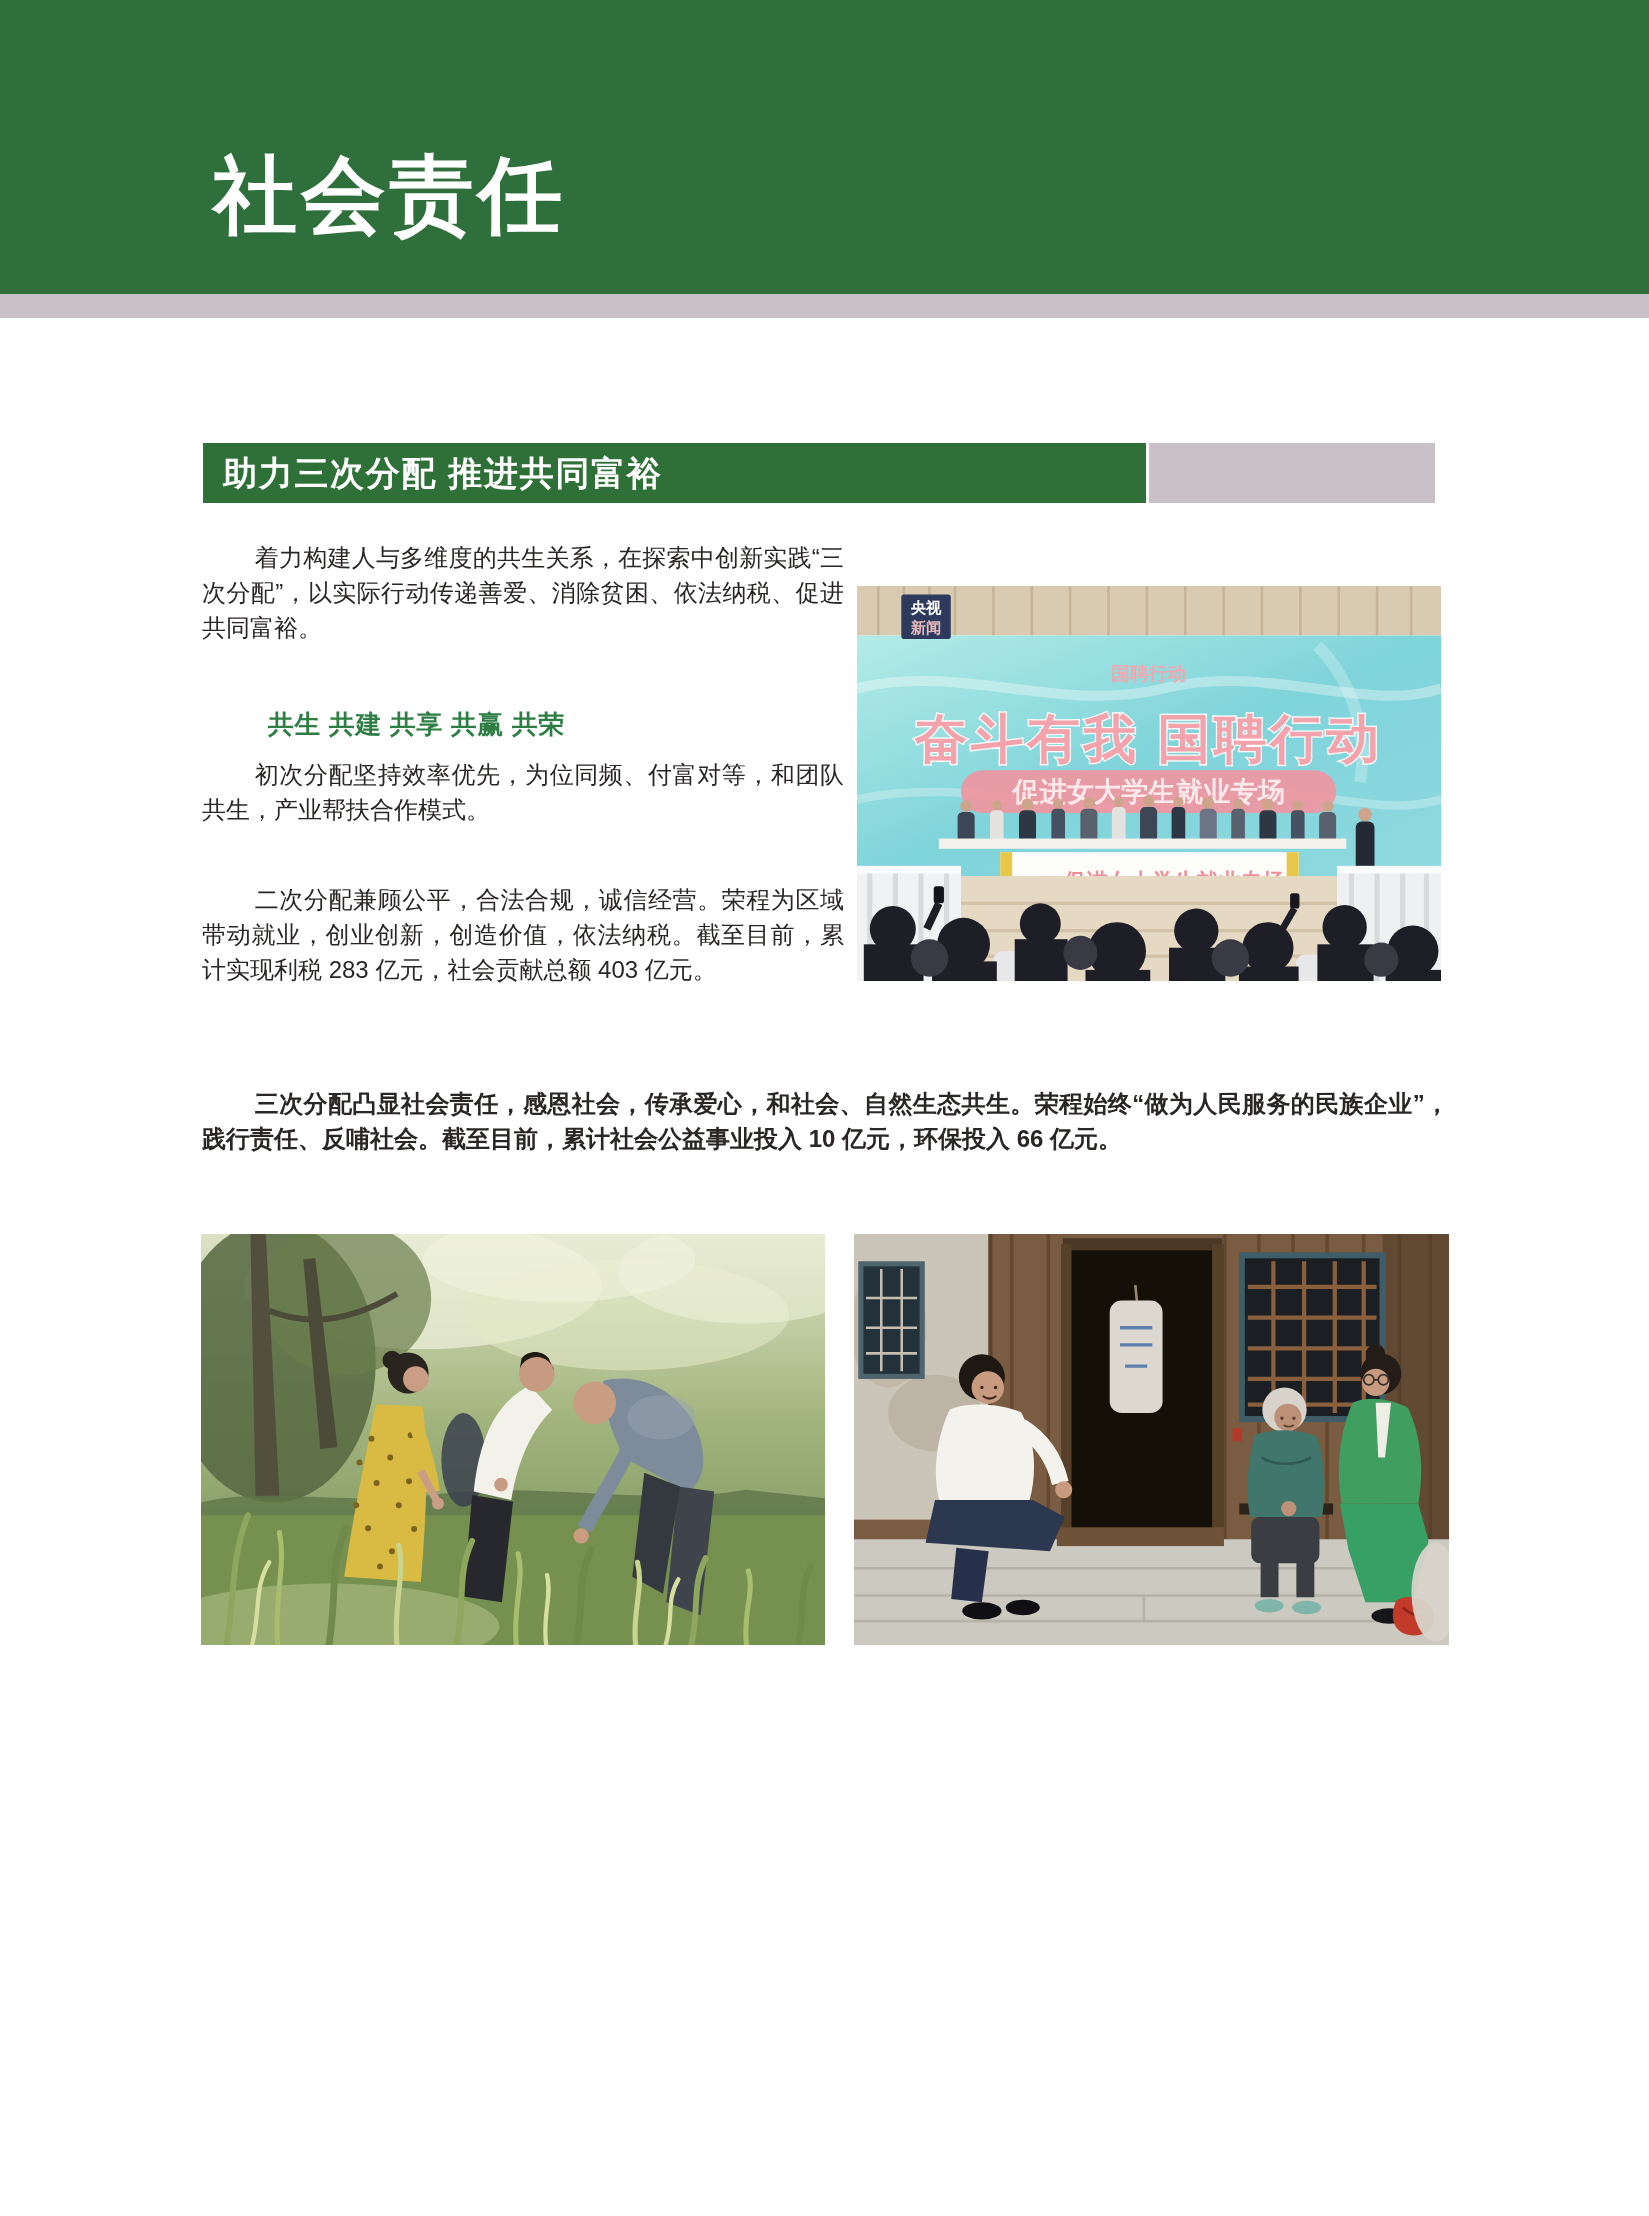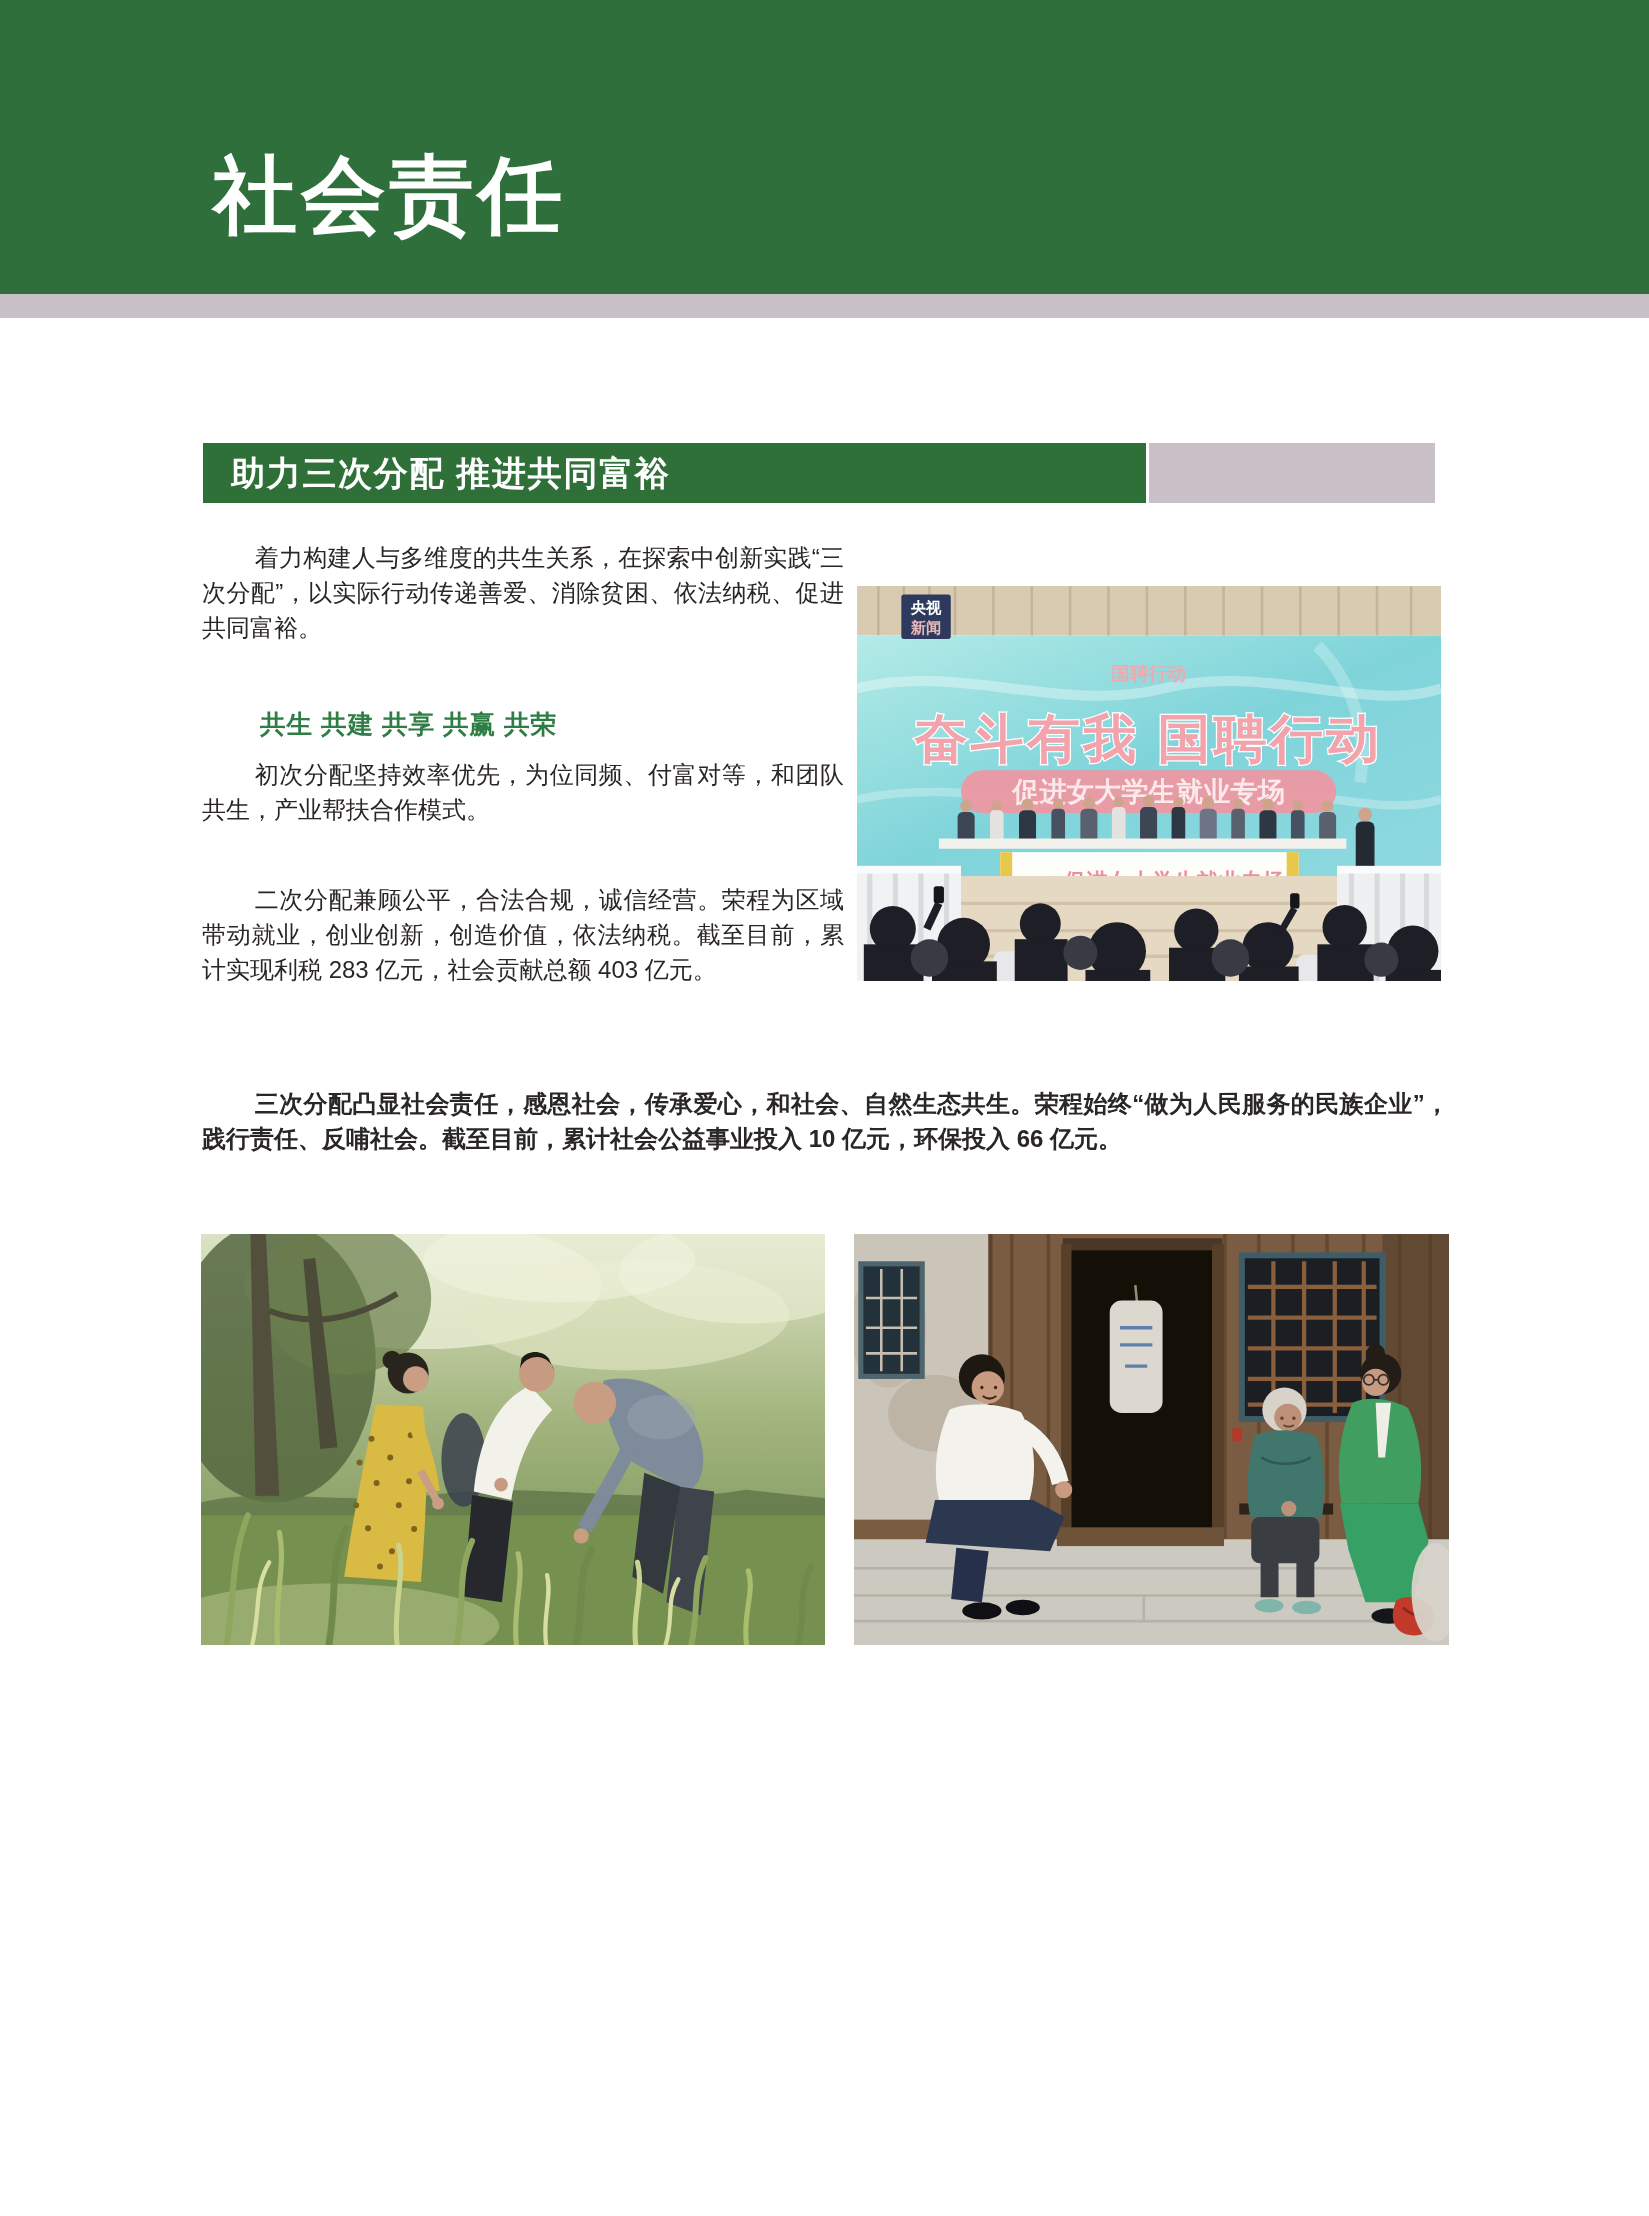--- a/index.html
+++ b/index.html
@@ -12,33 +12,33 @@
   .band-title{
     position:absolute;left:213px;top:153px;font-size:84px;line-height:1;
     font-weight:700;color:#ffffff;letter-spacing:4.3px;white-space:nowrap;
   }
   .stripe{position:absolute;left:0;top:294px;width:100%;height:24px;background:#c9c1c7;}
 
   
   .sec-bar{
     position:absolute;left:203px;top:443px;width:943px;height:60px;background:#2f7038;
     color:#ffffff;font-size:34px;font-weight:700;line-height:60px;
-    padding-left:28px;box-sizing:border-box;letter-spacing:1.7px;white-space:nowrap;
+    padding-left:20px;box-sizing:border-box;letter-spacing:1.7px;white-space:nowrap;
   }
   .sec-accent{position:absolute;left:1149px;top:443px;width:286px;height:60px;background:#c9c1c7;}
 
   
   .para{
     position:absolute;font-size:24px;line-height:35px;text-align:justify;
     text-indent:2.2em;color:#2a2625;
   }
   .col{left:202px;width:642px;}
   .p-intro{top:540px;}
   .subhead{
-    position:absolute;left:204px;top:707px;width:642px;padding-left:56px;box-sizing:border-box;
+    position:absolute;left:212px;top:707px;width:642px;padding-left:56px;box-sizing:border-box;
     font-size:25.6px;font-weight:700;color:#2e7d45;letter-spacing:0.9px;white-space:nowrap;
   }
   .p-first{top:757px;}
   .p-second{top:882px;}
   .p-wide{left:202px;top:1086px;width:1247px;font-weight:bold;}
   .p-bottom{left:202px;top:1695px;width:1252px;line-height:44px;}
 
   
   .photo{position:absolute;overflow:hidden;}
   .photo svg{display:block;width:100%;height:100%;}

